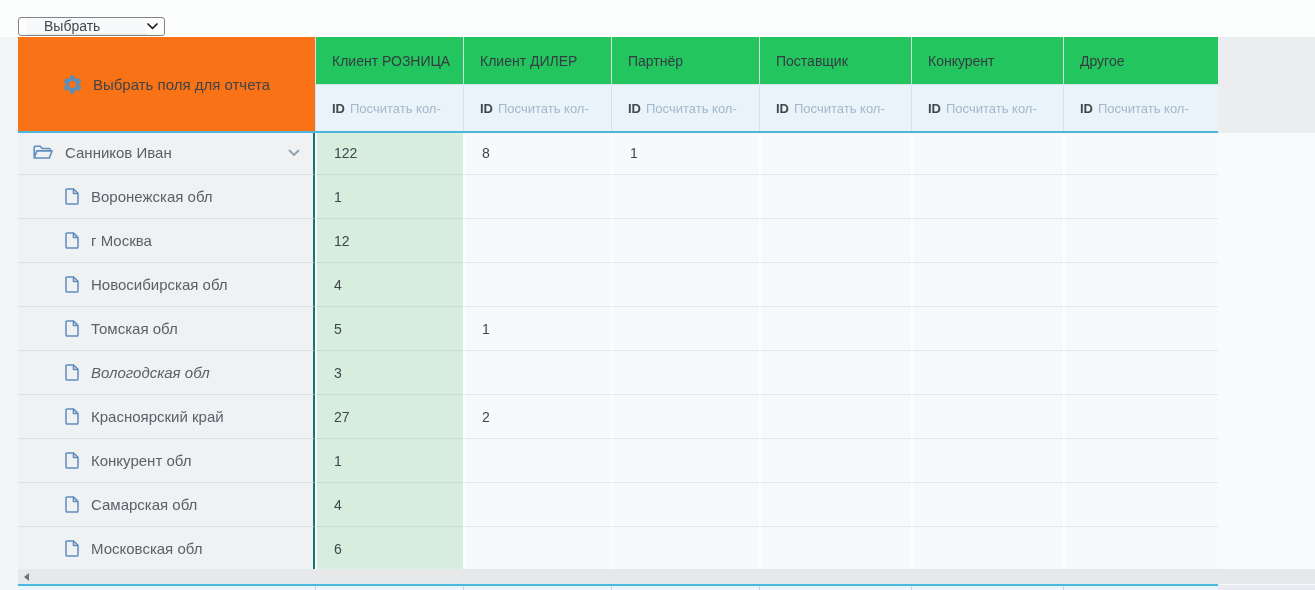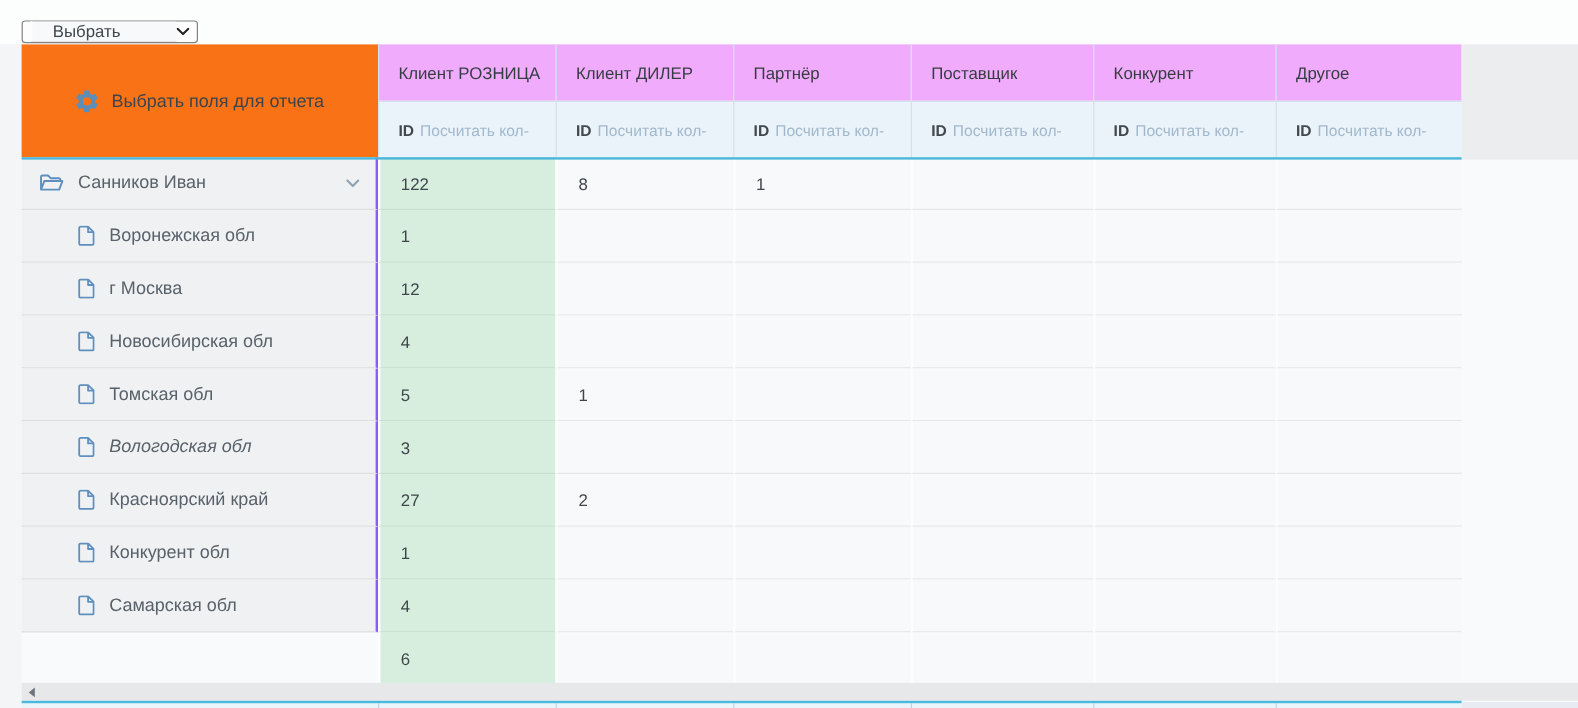--- a/index.html
+++ b/index.html
@@ -31,35 +31,35 @@
   }
   .cell{box-sizing:border-box;display:flex;align-items:center;position:relative;}
 
   
   .settings{
     grid-column:1;grid-row:1 / span 2;background:#f97316;
     justify-content:center;gap:11px;cursor:pointer;
     font-size:15px;color:#3d444b;
   }
   .th{
-    grid-row:1;background:#f0abfc;border-left:1px solid #d2e1ec;
+    grid-row:1;background:#22c55e;border-left:1px solid #d2e1ec;
     padding-left:16px;font-size:14px;color:#363c42;cursor:pointer;
   }
   .sub{
     grid-row:2;background:#eaf3fa;border-left:1px solid #d2e1ec;border-top:1px solid #d2e1ec;
     padding-left:16px;font-size:13px;gap:5px;white-space:nowrap;overflow:hidden;
   }
   .sub .idlab{font-weight:700;color:#41484e;}
   .sub .agg{color:#a2b8cc;font-weight:500;cursor:pointer;}
   .accentline{position:absolute;left:18px;top:131px;width:1200px;height:2px;background:#49b6da;z-index:4;}
   .hfiller{position:absolute;left:1218px;top:37px;width:97px;height:96px;background:#ebedee;}
 
   
   .name{
-    grid-column:1;background:#f0f1f3;border-bottom:1px solid #dcdee1;border-right:2px solid #8b5cf6;
+    grid-column:1;background:#f0f1f3;border-bottom:1px solid #dcdee1;border-right:2px solid #0f766e;
     font-size:15px;color:#59626a;gap:12px;cursor:pointer;
   }
   .name.group{padding-left:15px;}
   .name.item{padding-left:47px;}
   .name .lbl{flex:1;overflow:hidden;white-space:nowrap;}
   .name .chev{margin-right:13px;flex:none;display:flex;}
   .val{
     background:#f8f9fa;border-bottom:1px solid #e4e6e8;border-left:2px solid #fcfdff;
     padding-left:17px;font-size:14px;color:#3f464c;
   }
@@ -268,20 +268,29 @@
         </svg>
       </span>
       <span class="lbl">Самарская обл</span>
     </div>
     <div class="cell val green" style="grid-area: 11 / 2;">4</div>
     <div class="cell val" style="grid-area: 11 / 3;"></div>
     <div class="cell val" style="grid-area: 11 / 4;"></div>
     <div class="cell val" style="grid-area: 11 / 5;"></div>
     <div class="cell val" style="grid-area: 11 / 6;"></div>
     <div class="cell val" style="grid-area: 11 / 7;"></div>
+    <div class="cell name item" style="grid-area: 12 / 1;">
+      <span class="icon">
+        <svg width="14" height="17" viewBox="0 0 14 17" fill="none" stroke="#5f8fbe" stroke-width="1.5" stroke-linejoin="round">
+          <path d="M1 2 a1.1 1.1 0 0 1 1.1-1.1 h6.3 L13 5.4 V15 a1.1 1.1 0 0 1 -1.1 1.1 H2.1 A1.1 1.1 0 0 1 1 15 Z"></path>
+          <path d="M8.4 1 V5.5 H13"></path>
+        </svg>
+      </span>
+      <span class="lbl">Московская обл</span>
+    </div>
     <div class="cell val green" style="grid-area: 12 / 2;">6</div>
     <div class="cell val" style="grid-area: 12 / 3;"></div>
     <div class="cell val" style="grid-area: 12 / 4;"></div>
     <div class="cell val" style="grid-area: 12 / 5;"></div>
     <div class="cell val" style="grid-area: 12 / 6;"></div>
     <div class="cell val" style="grid-area: 12 / 7;"></div>
   </div>
 
 <div class="accentline"></div>
 <div class="hfiller"></div>

